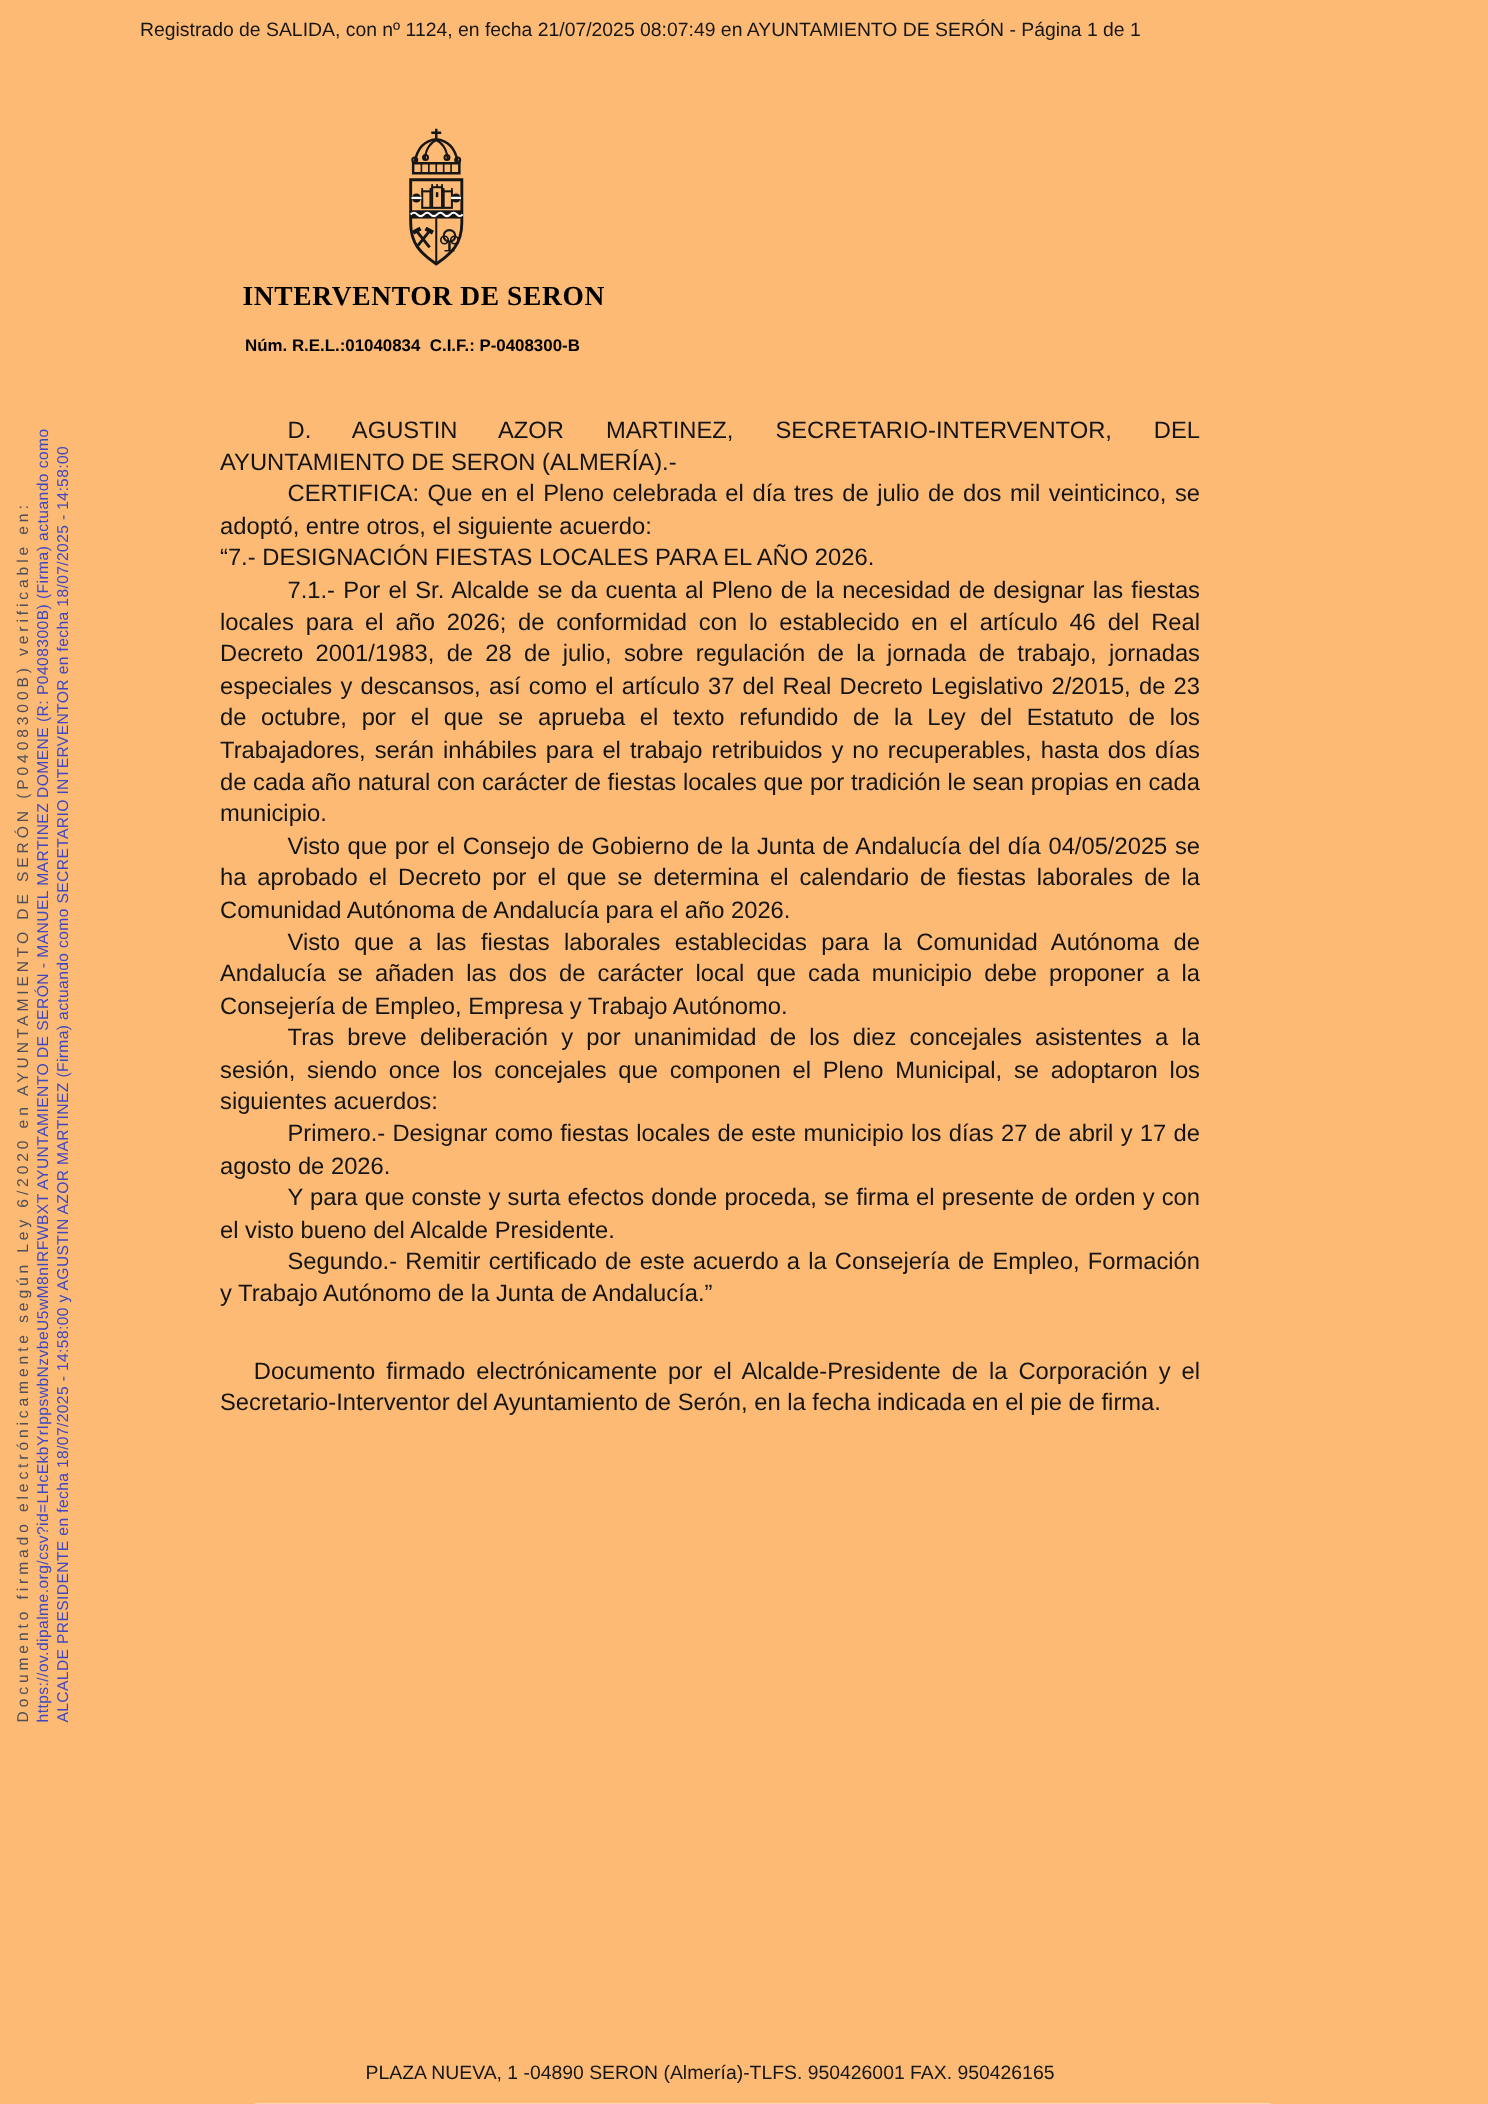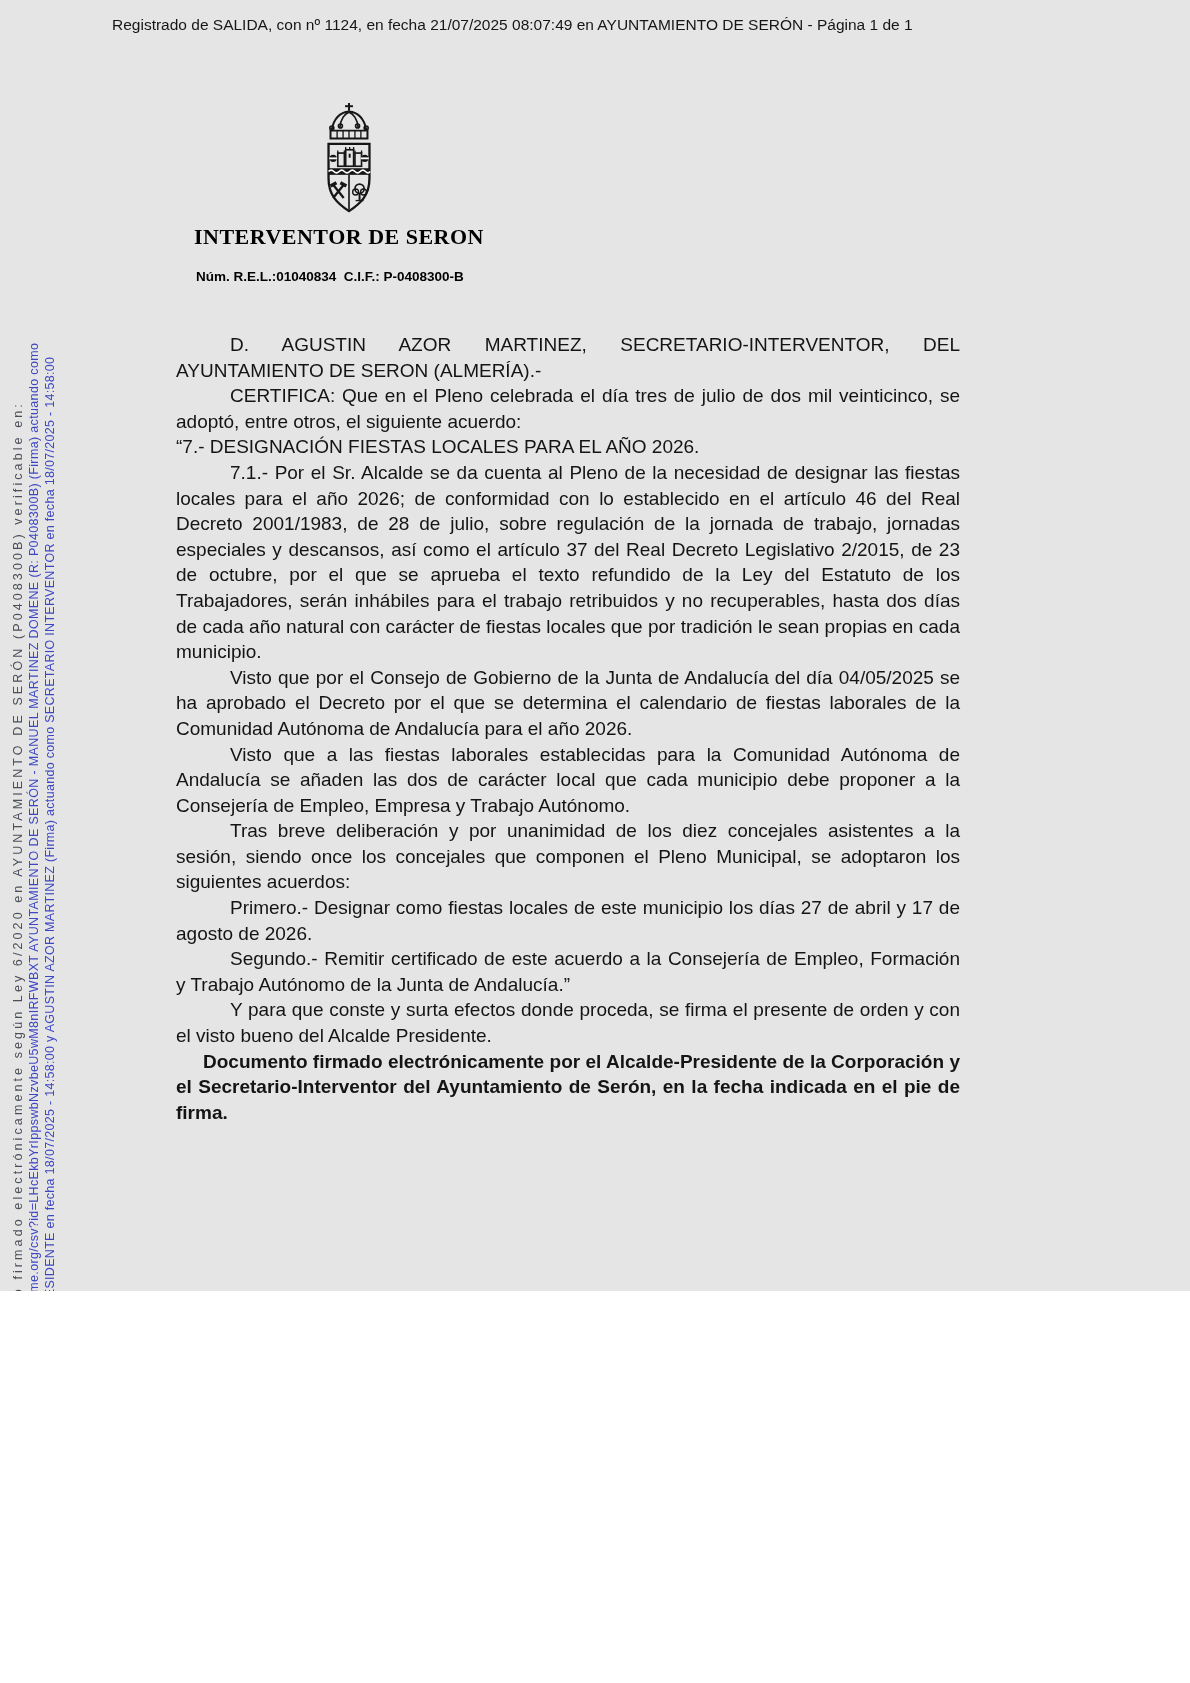--- a/index.html
+++ b/index.html
@@ -1,17 +1,17 @@
 <!DOCTYPE html>
 <html><head>
 <meta charset="utf-8">
 <style>
   html,body { margin:0; padding:0; background:#ffffff; }
   .page {
-    position:relative; width:1190px; height:1291px; background:#e5e5e5;
+    position:relative; width:1190px; height:1683px; background:#fdba74;
     font-family:"Liberation Sans", sans-serif; color:#141414; overflow:hidden;
   }
   .reg-header {
     position:absolute; top:16px; left:112px; font-size:15.5px;
     white-space:nowrap; color:#161616;
   }
   
   .sidebar {
     position:absolute; left:10px; top:1378px; width:1184px; height:52px;
     transform:rotate(-90deg); transform-origin:0 0;
@@ -30,21 +30,21 @@
   .org-ids {
     position:absolute; left:196px; top:253px; font-size:13.5px;
     font-weight:bold; color:#000; white-space:pre;margin-top:16px;
   }
   .doc-body {
     position:absolute; left:176px; top:332px; width:784px;
     font-size:19px; line-height:25.6px; text-align:justify; color:#141414;
   }
   .doc-body p { margin:0; text-indent:54px; }
   .doc-body p.no-indent { text-indent:0; }
-  .doc-body p.sig-note { text-indent:27px;font-weight:bold; }
+  .doc-body p.sig-note { margin-top:36px; text-indent:27px; }
   .b { font-weight:normal; }
   .footer {
     position:absolute; left:176px; top:1650px; width:784px;
     text-align:center; font-size:15.5px; color:#161616; white-space:nowrap;
   }
 </style>
 </head>
 <body>
 
 <div class="page">
@@ -104,20 +104,20 @@
 
   <div class="doc-body">
     <p><span>D. AGUSTIN AZOR MARTINEZ, SECRETARIO-INTERVENTOR, DEL AYUNTAMIENTO DE SERON (ALMERÍA).-</span></p>
     <p><span class="b">CERTIFICA:</span><span> Que en el Pleno celebrada el día tres de julio de dos mil veinticinco, se adoptó, entre otros, el siguiente acuerdo:</span></p>
     <p class="no-indent"><span>“7.- DESIGNACIÓN FIESTAS LOCALES PARA EL AÑO 2026.</span></p>
     <p><span>7.1.- Por el Sr. Alcalde se da cuenta al Pleno de la necesidad de designar las fiestas locales para el año 2026; de conformidad con lo establecido en el artículo 46 del Real Decreto 2001/1983, de 28 de julio, sobre regulación de la jornada de trabajo, jornadas especiales y descansos, así como el artículo 37 del Real Decreto Legislativo 2/2015, de 23 de octubre, por el que se aprueba el texto refundido de la Ley del Estatuto de los Trabajadores, serán inhábiles para el trabajo retribuidos y no recuperables, hasta dos días de cada año natural con carácter de fiestas locales que por tradición le sean propias en cada municipio.</span></p>
     <p><span>Visto que por el Consejo de Gobierno de la Junta de Andalucía del día 04/05/2025 se ha aprobado el Decreto por el que se determina el calendario de fiestas laborales de la Comunidad Autónoma de Andalucía para el año 2026.</span></p>
     <p><span>Visto que a las fiestas laborales establecidas para la Comunidad Autónoma de Andalucía se añaden las dos de carácter local que cada municipio debe proponer a la Consejería de Empleo, Empresa y Trabajo Autónomo.</span></p>
     <p><span>Tras breve deliberación y por unanimidad de los diez concejales asistentes a la sesión, siendo once los concejales que componen el Pleno Municipal, se adoptaron los siguientes acuerdos:</span></p>
     <p><span>Primero.- Designar como fiestas locales de este municipio los días </span><span class="b">27 de abril y 17 de agosto de 2026</span><span>.</span></p>
+    <p><span>Y para que conste y surta efectos donde proceda, se firma el presente de orden y con el visto bueno del Alcalde Presidente.</span></p>
     <p><span>Segundo.- Remitir certificado de este acuerdo a la Consejería de Empleo, Formación y Trabajo Autónomo de la Junta de Andalucía.”</span></p>
-    <p><span>Y para que conste y surta efectos donde proceda, se firma el presente de orden y con el visto bueno del Alcalde Presidente.</span></p>
     <p class="sig-note">Documento firmado electrónicamente por el Alcalde-Presidente de la Corporación y el Secretario-Interventor del Ayuntamiento de Serón, en la fecha indicada en el pie de firma.</p>
   </div>
 
   <div class="footer">PLAZA NUEVA, 1 -04890 SERON (Almería)-TLFS. 950426001 FAX. 950426165</div>
 
 </div>
 
 </body></html>

